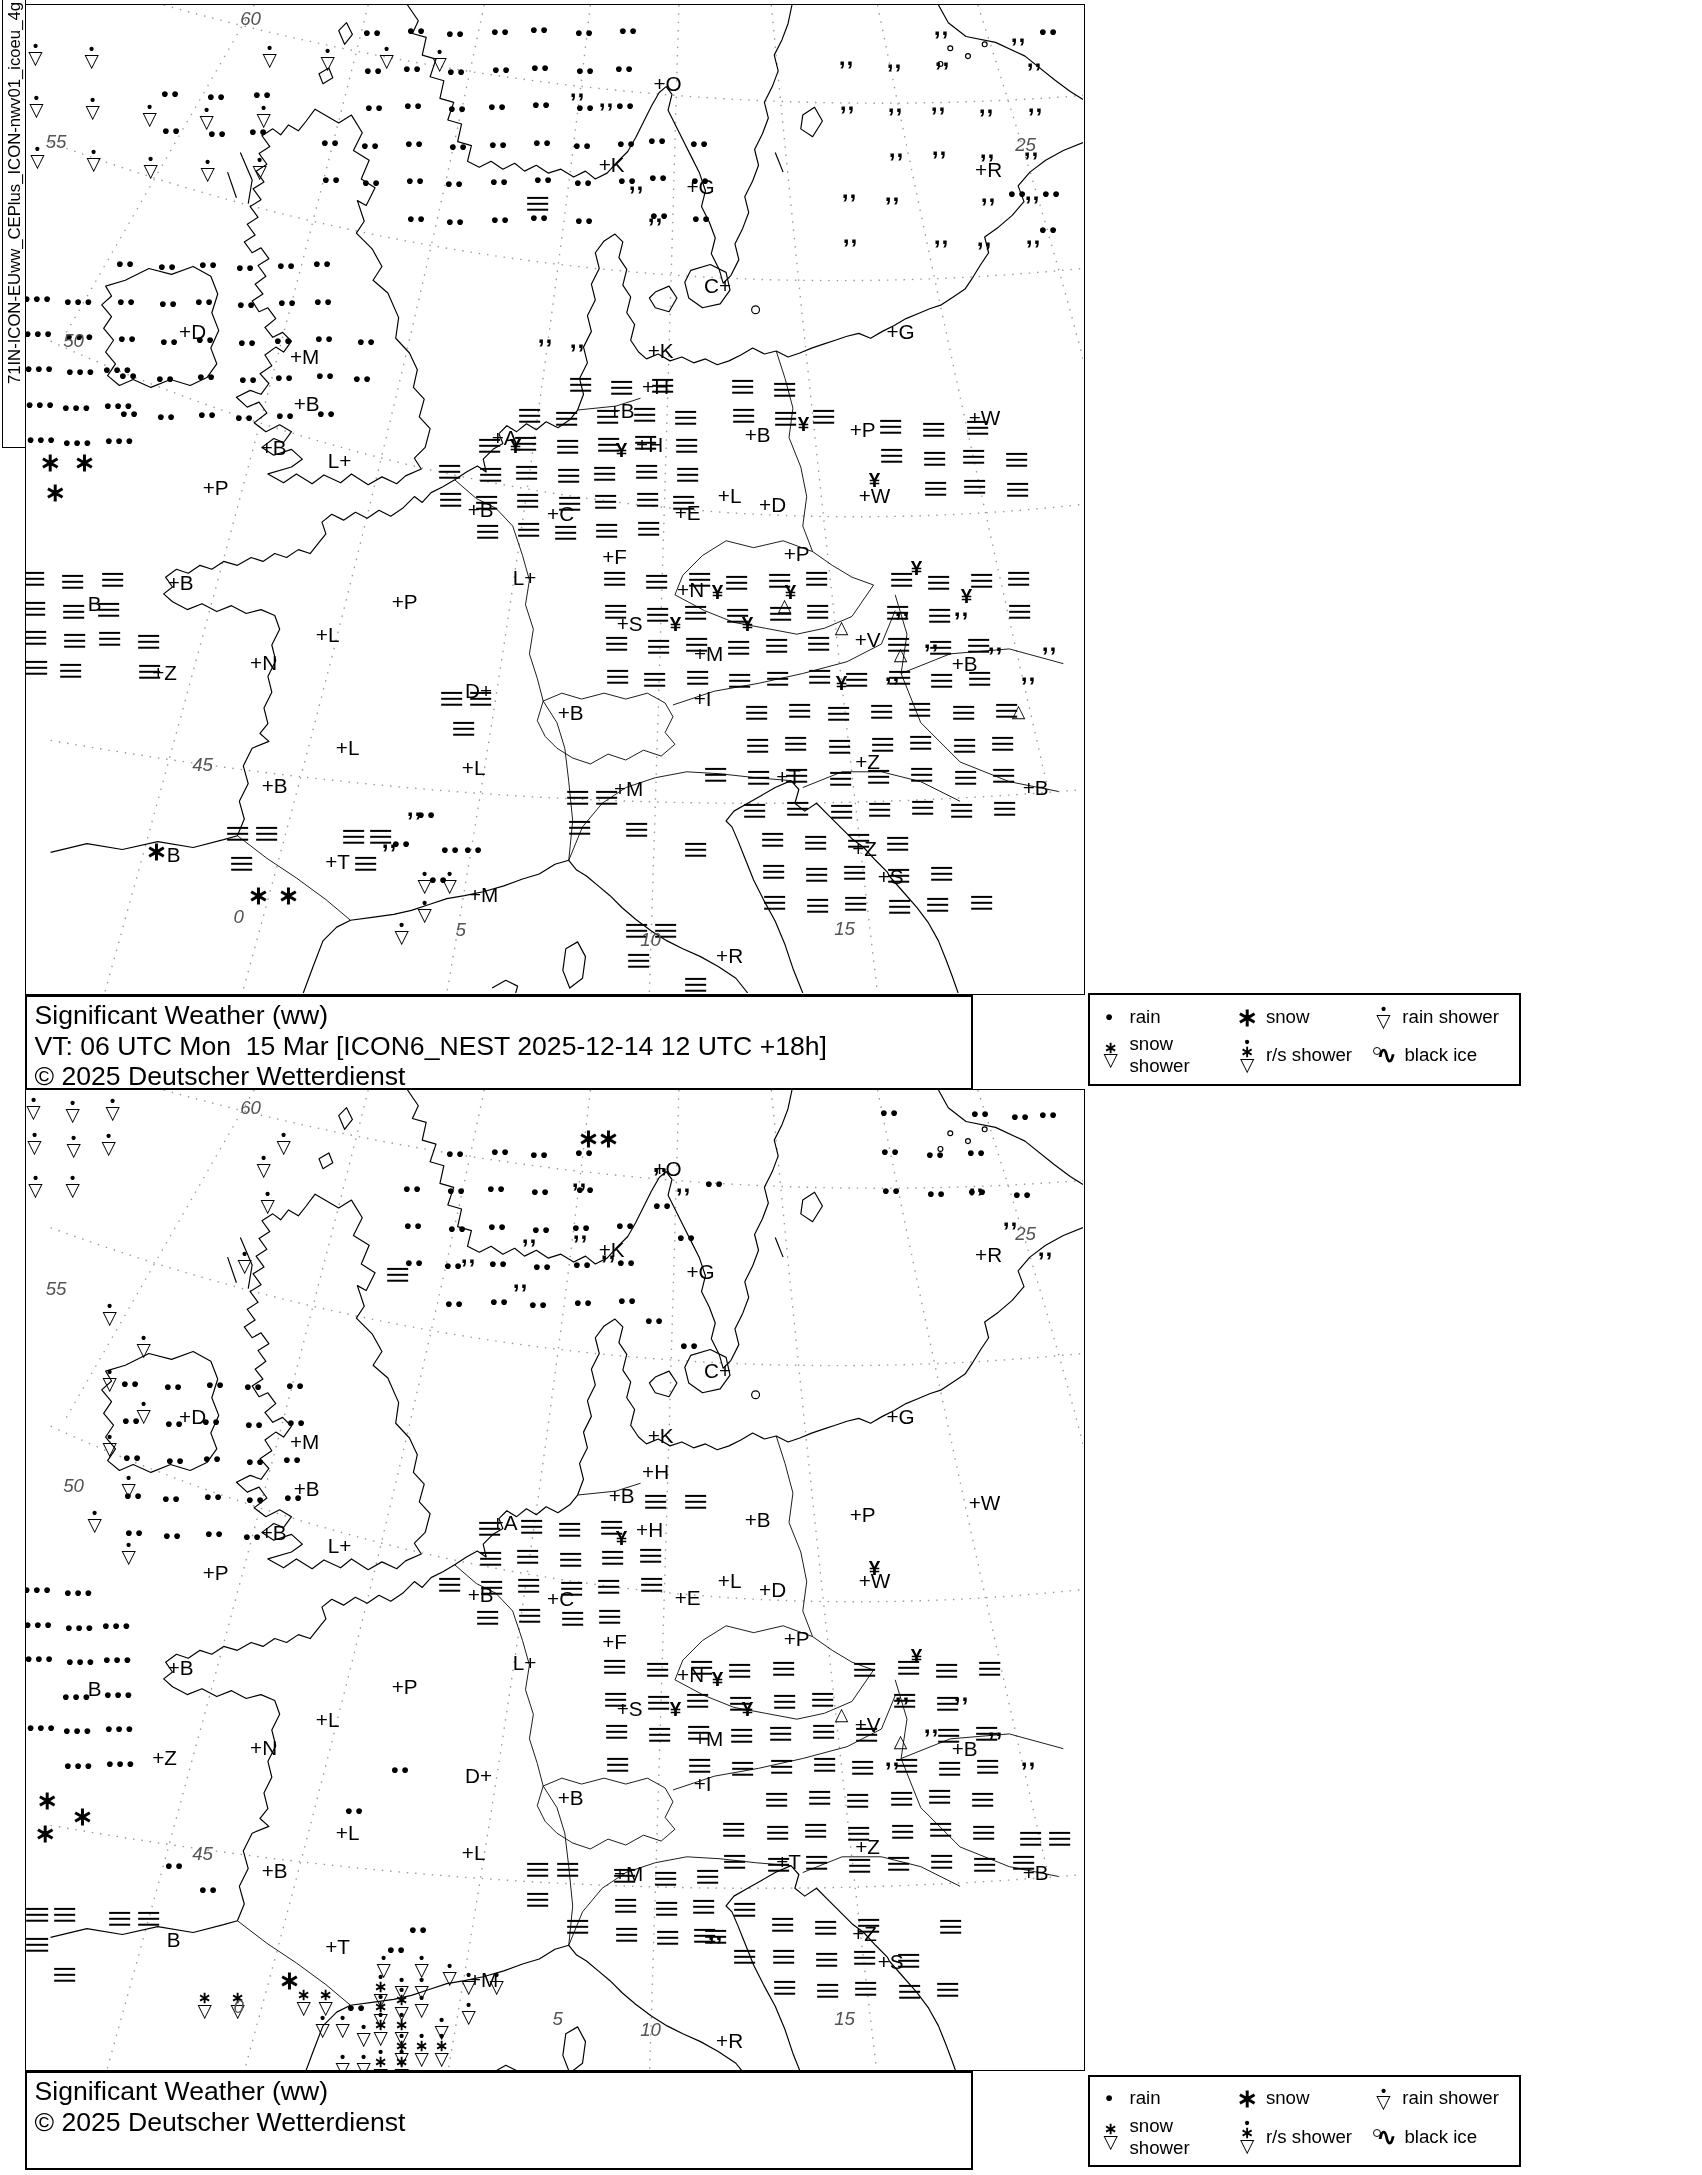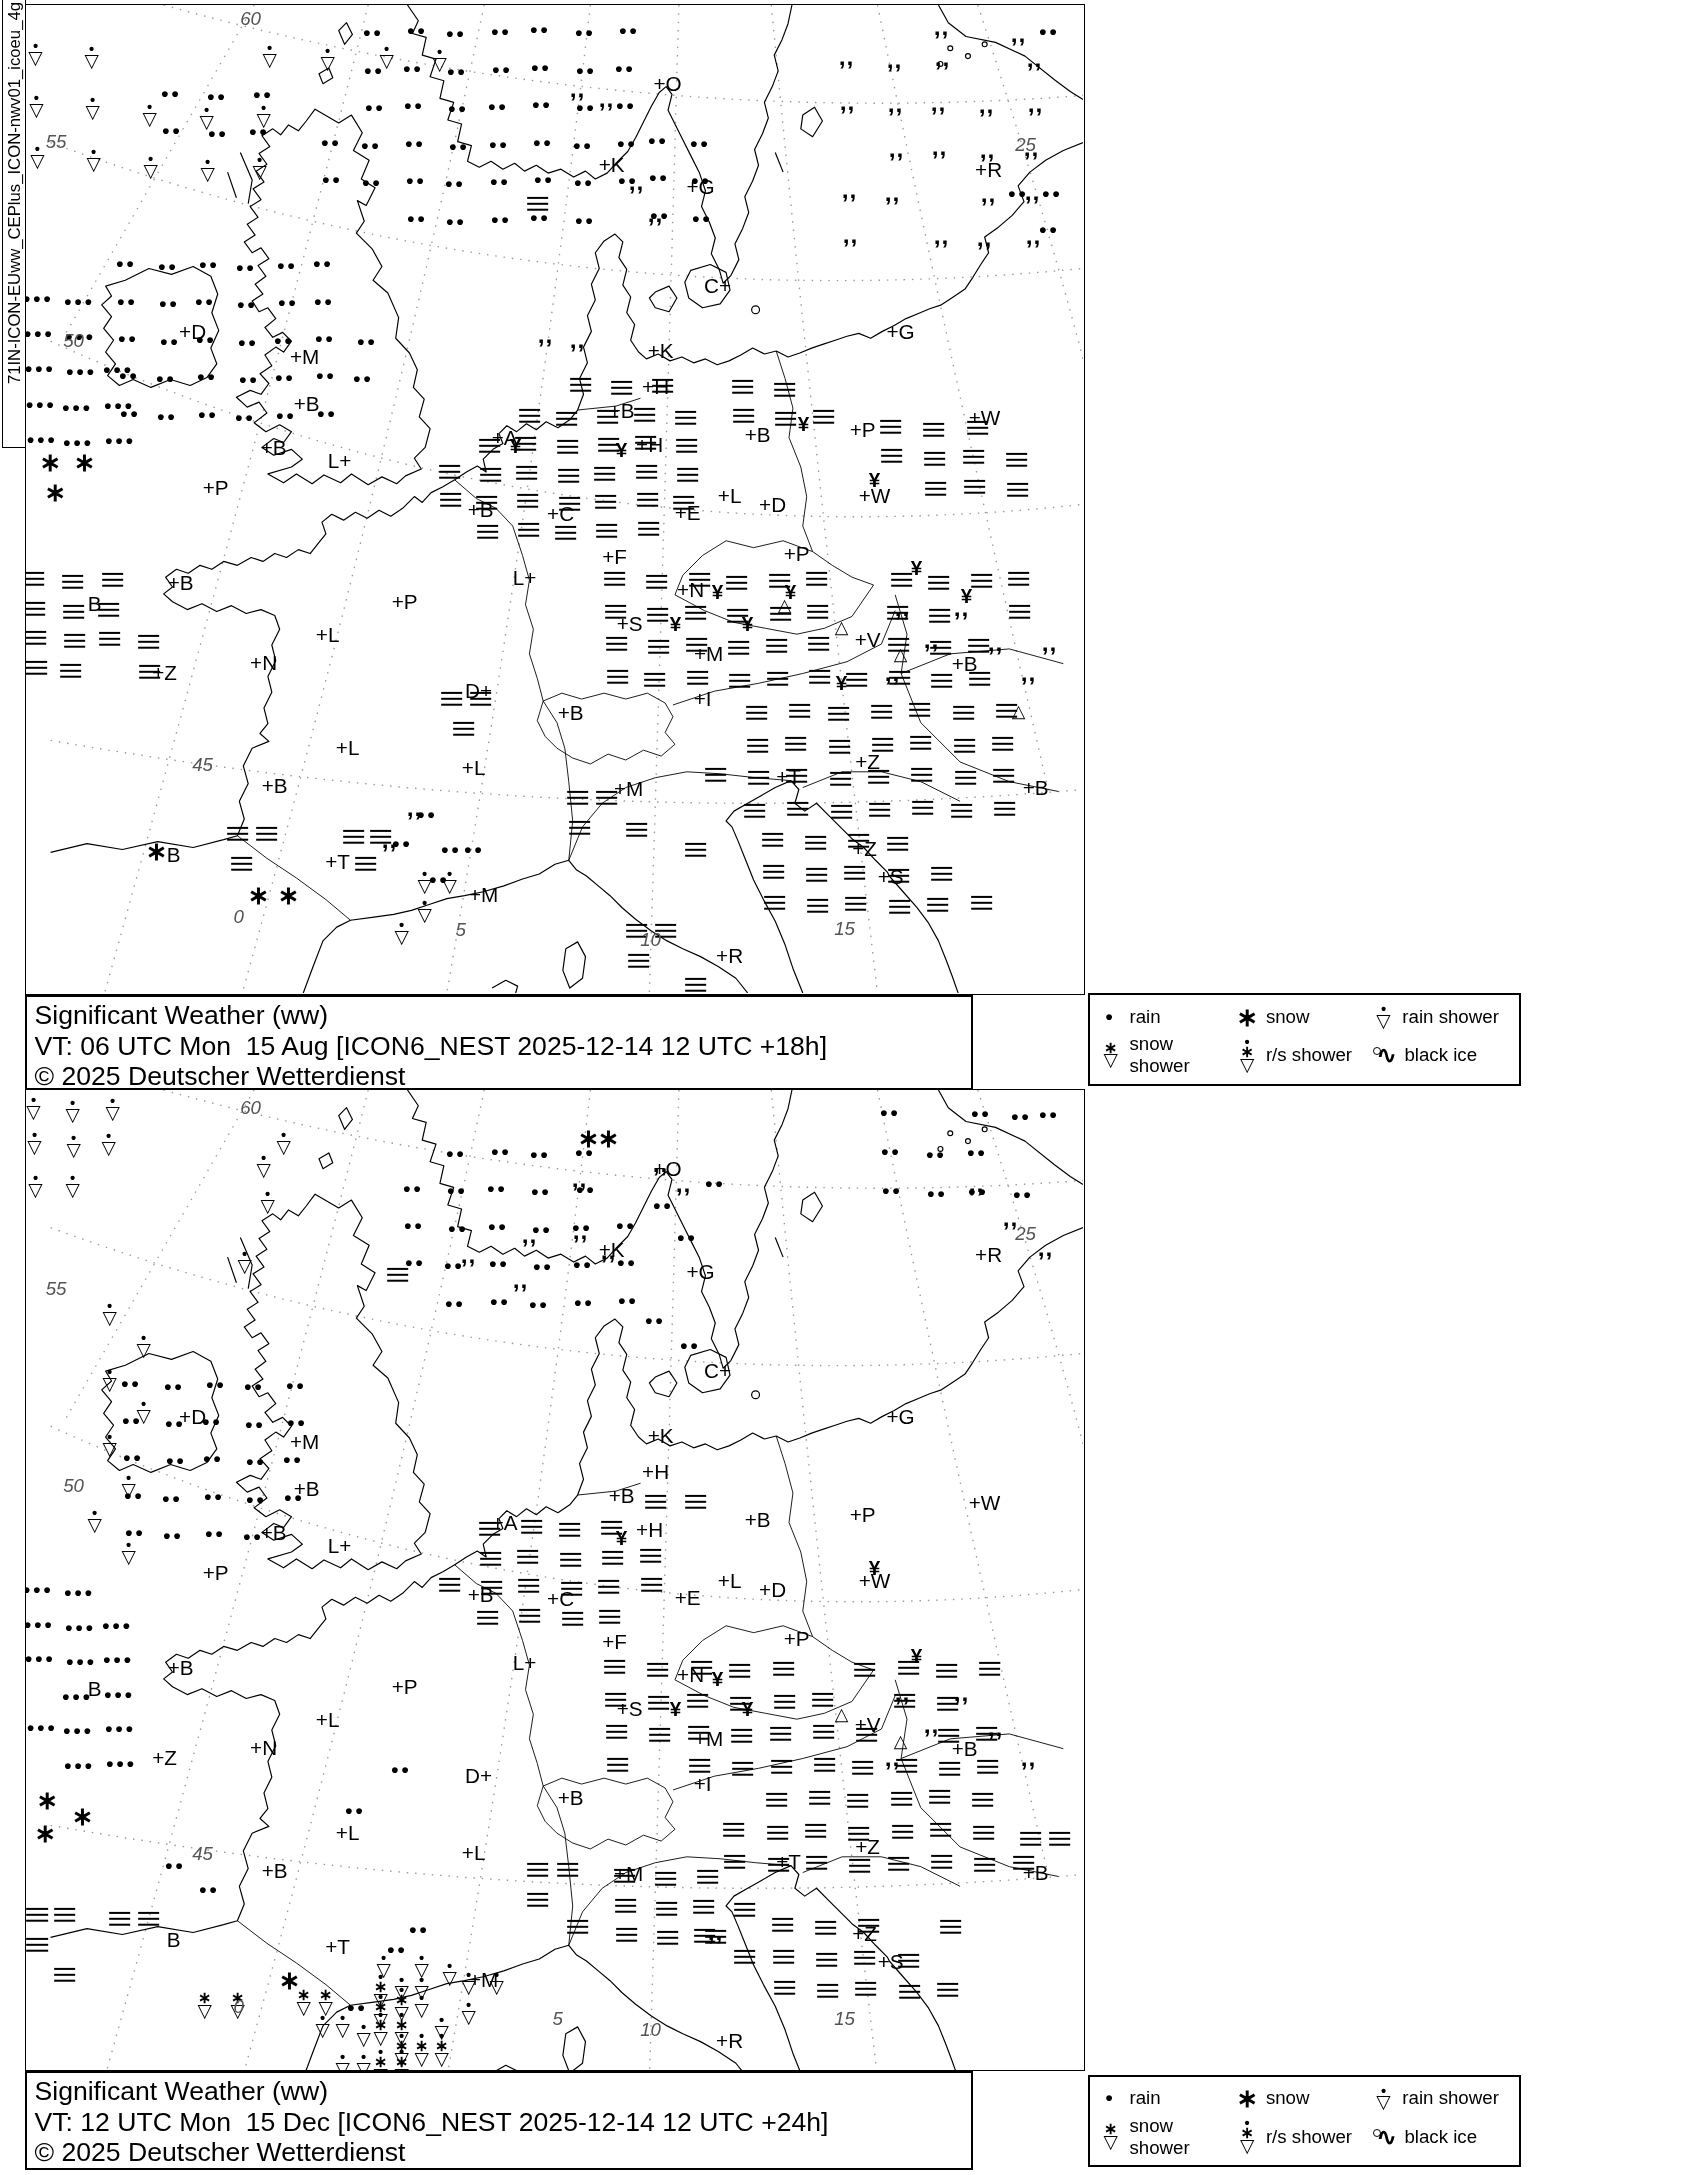--- a/index.html
+++ b/index.html
@@ -927,21 +927,21 @@
       <span class="gl" style="left: 213px; top: 912px;">0</span>
       <span class="gl" style="left: 435px; top: 925px;">5</span>
       <span class="gl" style="left: 625px; top: 935px;">10</span>
       <span class="gl" style="left: 819px; top: 924px;">15</span>
       <span class="gl" style="left: 1000px; top: 140px;">25</span>
     </div>
 </div>
 
 <div class="box titlebox" style="left:24.6px;top:995px;width:948px;height:95px">
   <div>Significant Weather (ww)</div>
-  <div>VT: 06 UTC Mon  15 Aug [ICON6_NEST 2025-12-14 12 UTC +18h]</div>
+  <div>VT: 06 UTC Mon  15 Mar [ICON6_NEST 2025-12-14 12 UTC +18h]</div>
   <div>© 2025 Deutscher Wetterdienst</div>
 </div>
 
 <div class="box legendbox" style="left:1088px;top:993px;width:433px;height:93px">
     <div class="leg-row">
       <span class="leg-item" style="flex: 1 1 0%;">
         <span class="leg-sym">
           <span class="tx tdot">•</span>
         </span>
         <span>rain</span>
@@ -1733,21 +1733,20 @@
       <span class="gl" style="left: 213px; top: 917px;">0</span>
       <span class="gl" style="left: 532px; top: 929px;">5</span>
       <span class="gl" style="left: 625px; top: 940px;">10</span>
       <span class="gl" style="left: 819px; top: 929px;">15</span>
       <span class="gl" style="left: 1000px; top: 144px;">25</span>
     </div>
 </div>
 
 <div class="box titlebox" style="left:24.6px;top:2071px;width:948px;height:99px">
   <div>Significant Weather (ww)</div>
-  <div>VT: 12 UTC Mon  15 Dec [ICON6_NEST 2025-12-14 12 UTC +24h]</div>
   <div>© 2025 Deutscher Wetterdienst</div>
 </div>
 
 <div class="box legendbox" style="left:1088px;top:2075px;width:433px;height:92px">
     <div class="leg-row">
       <span class="leg-item" style="flex: 1 1 0%;">
         <span class="leg-sym">
           <span class="tx tdot">•</span>
         </span>
         <span>rain</span>

